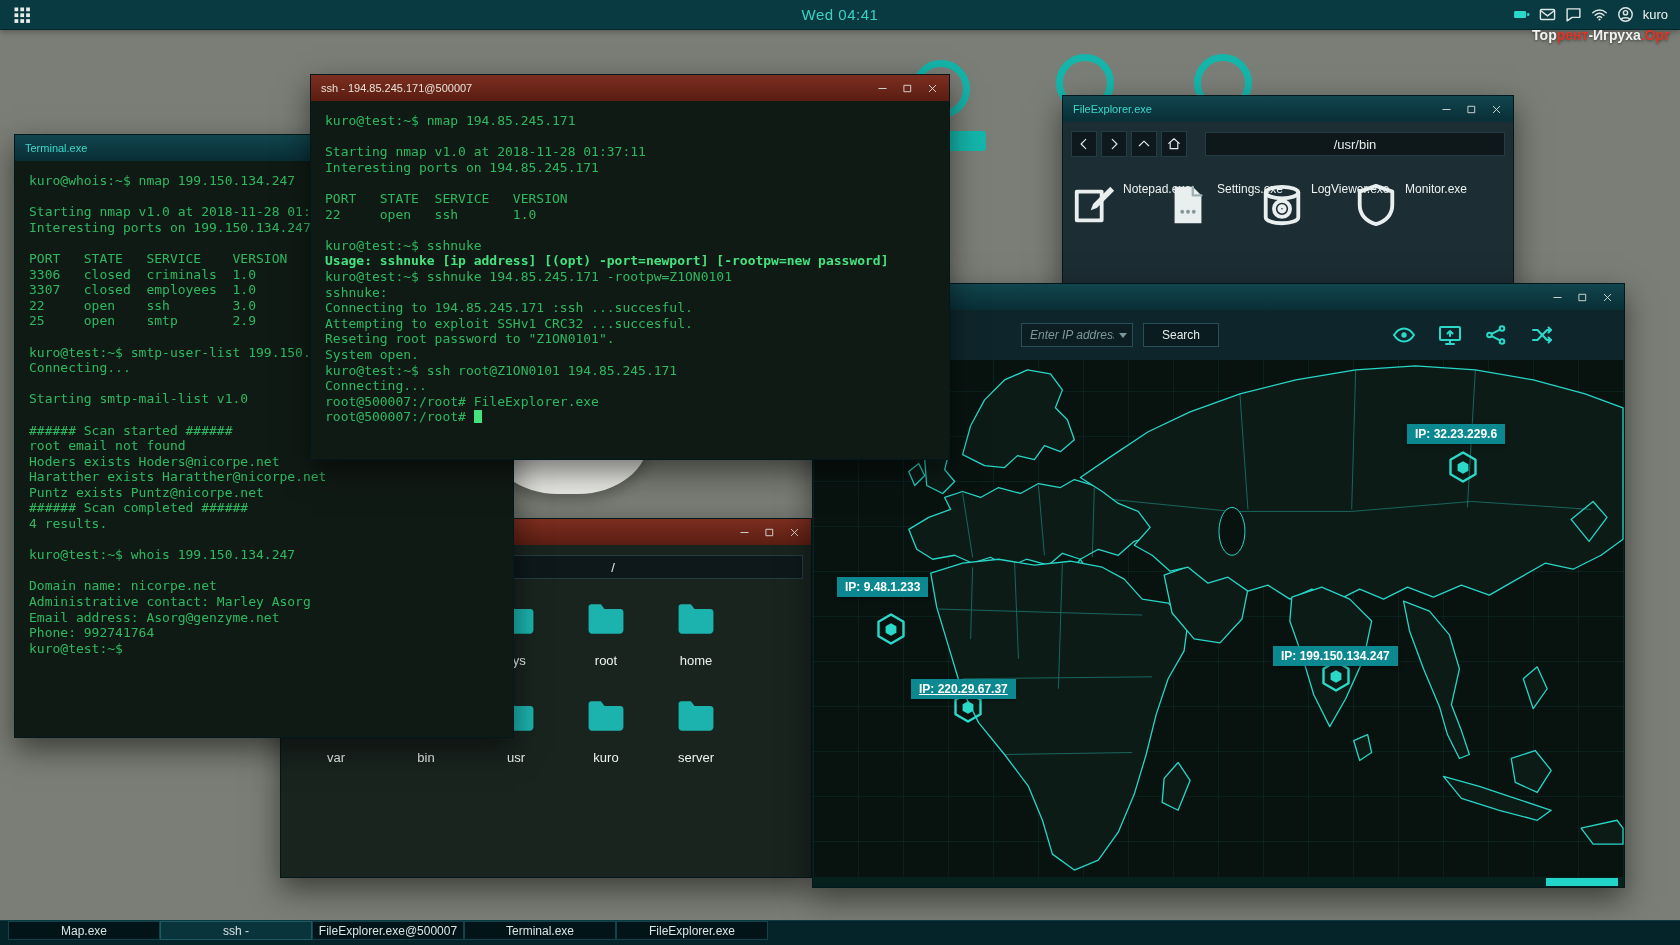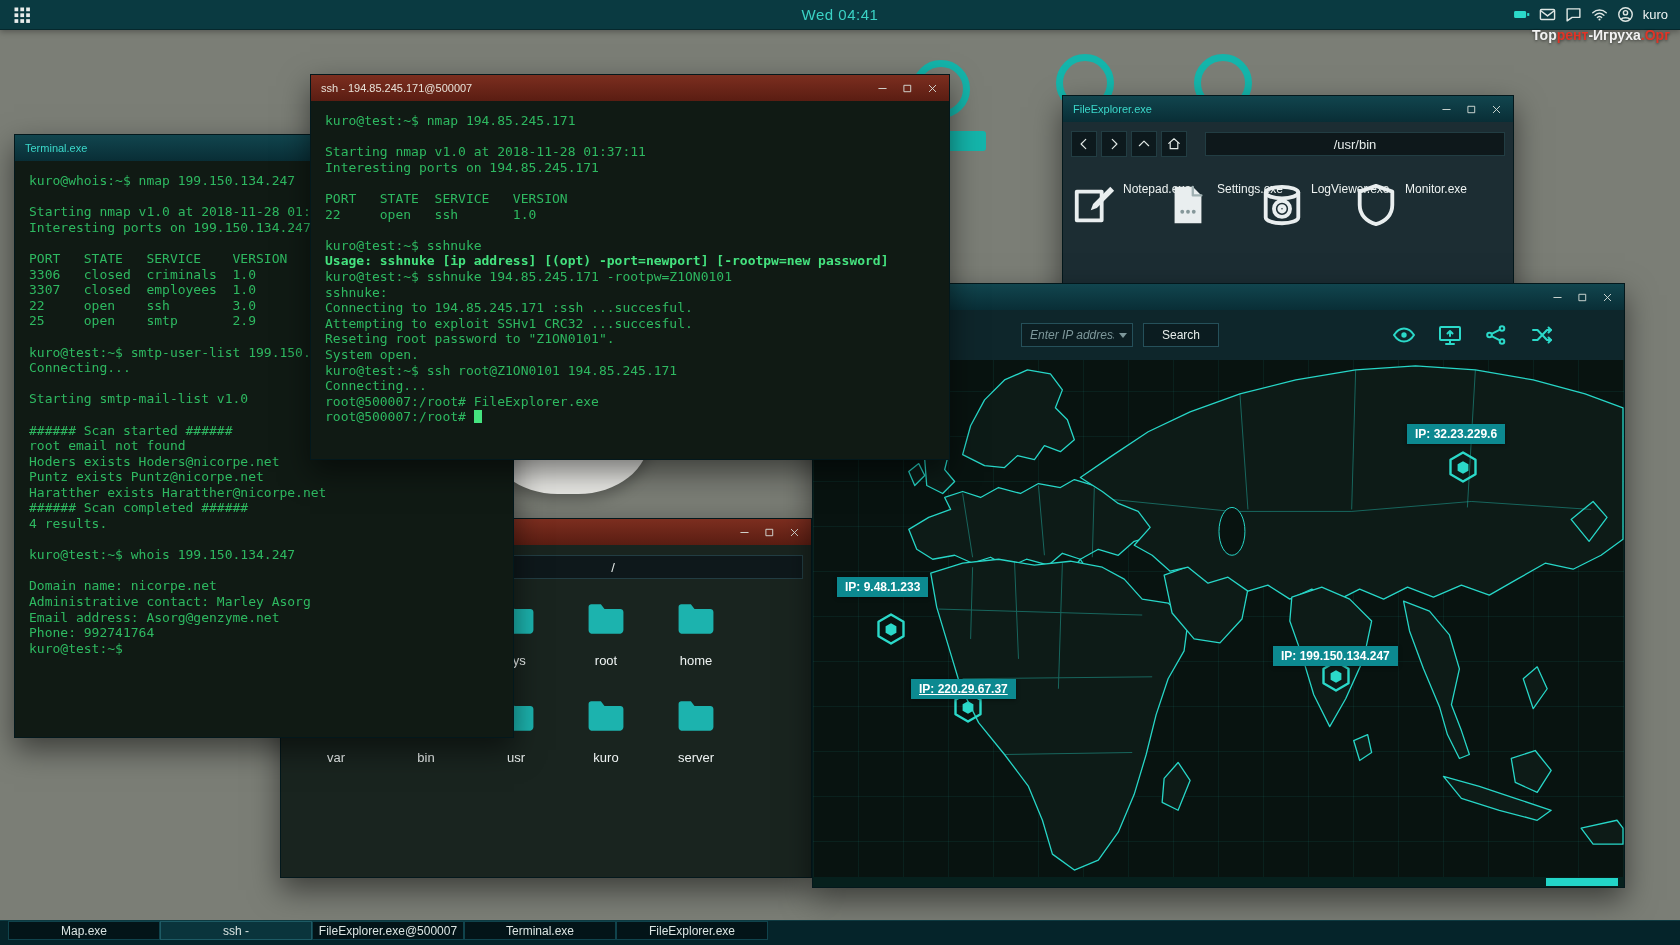--- a/index.html
+++ b/index.html
@@ -317,22 +317,22 @@
         <div class="term-line">25     open    smtp       2.9</div>
         <div class="term-line"></div>
         <div class="term-line">kuro@test:~$ smtp-user-list 199.150.134.247</div>
         <div class="term-line">Connecting...</div>
         <div class="term-line"></div>
         <div class="term-line">Starting smtp-mail-list v1.0</div>
         <div class="term-line"></div>
         <div class="term-line">###### Scan started ######</div>
         <div class="term-line">root email not found</div>
         <div class="term-line">Hoders exists Hoders@nicorpe.net</div>
+        <div class="term-line">Haratther exists Haratther@nicorpe.net</div>
         <div class="term-line">Puntz exists Puntz@nicorpe.net</div>
-        <div class="term-line">Haratther exists Haratther@nicorpe.net</div>
         <div class="term-line">###### Scan completed ######</div>
         <div class="term-line">4 results.</div>
         <div class="term-line"></div>
         <div class="term-line">kuro@test:~$ whois 199.150.134.247</div>
         <div class="term-line"></div>
         <div class="term-line">Domain name: nicorpe.net</div>
         <div class="term-line">Administrative contact: Marley Asorg</div>
         <div class="term-line">Email address: Asorg@genzyme.net</div>
         <div class="term-line">Phone: 992741764</div>
         <div class="term-line">kuro@test:~$</div>

